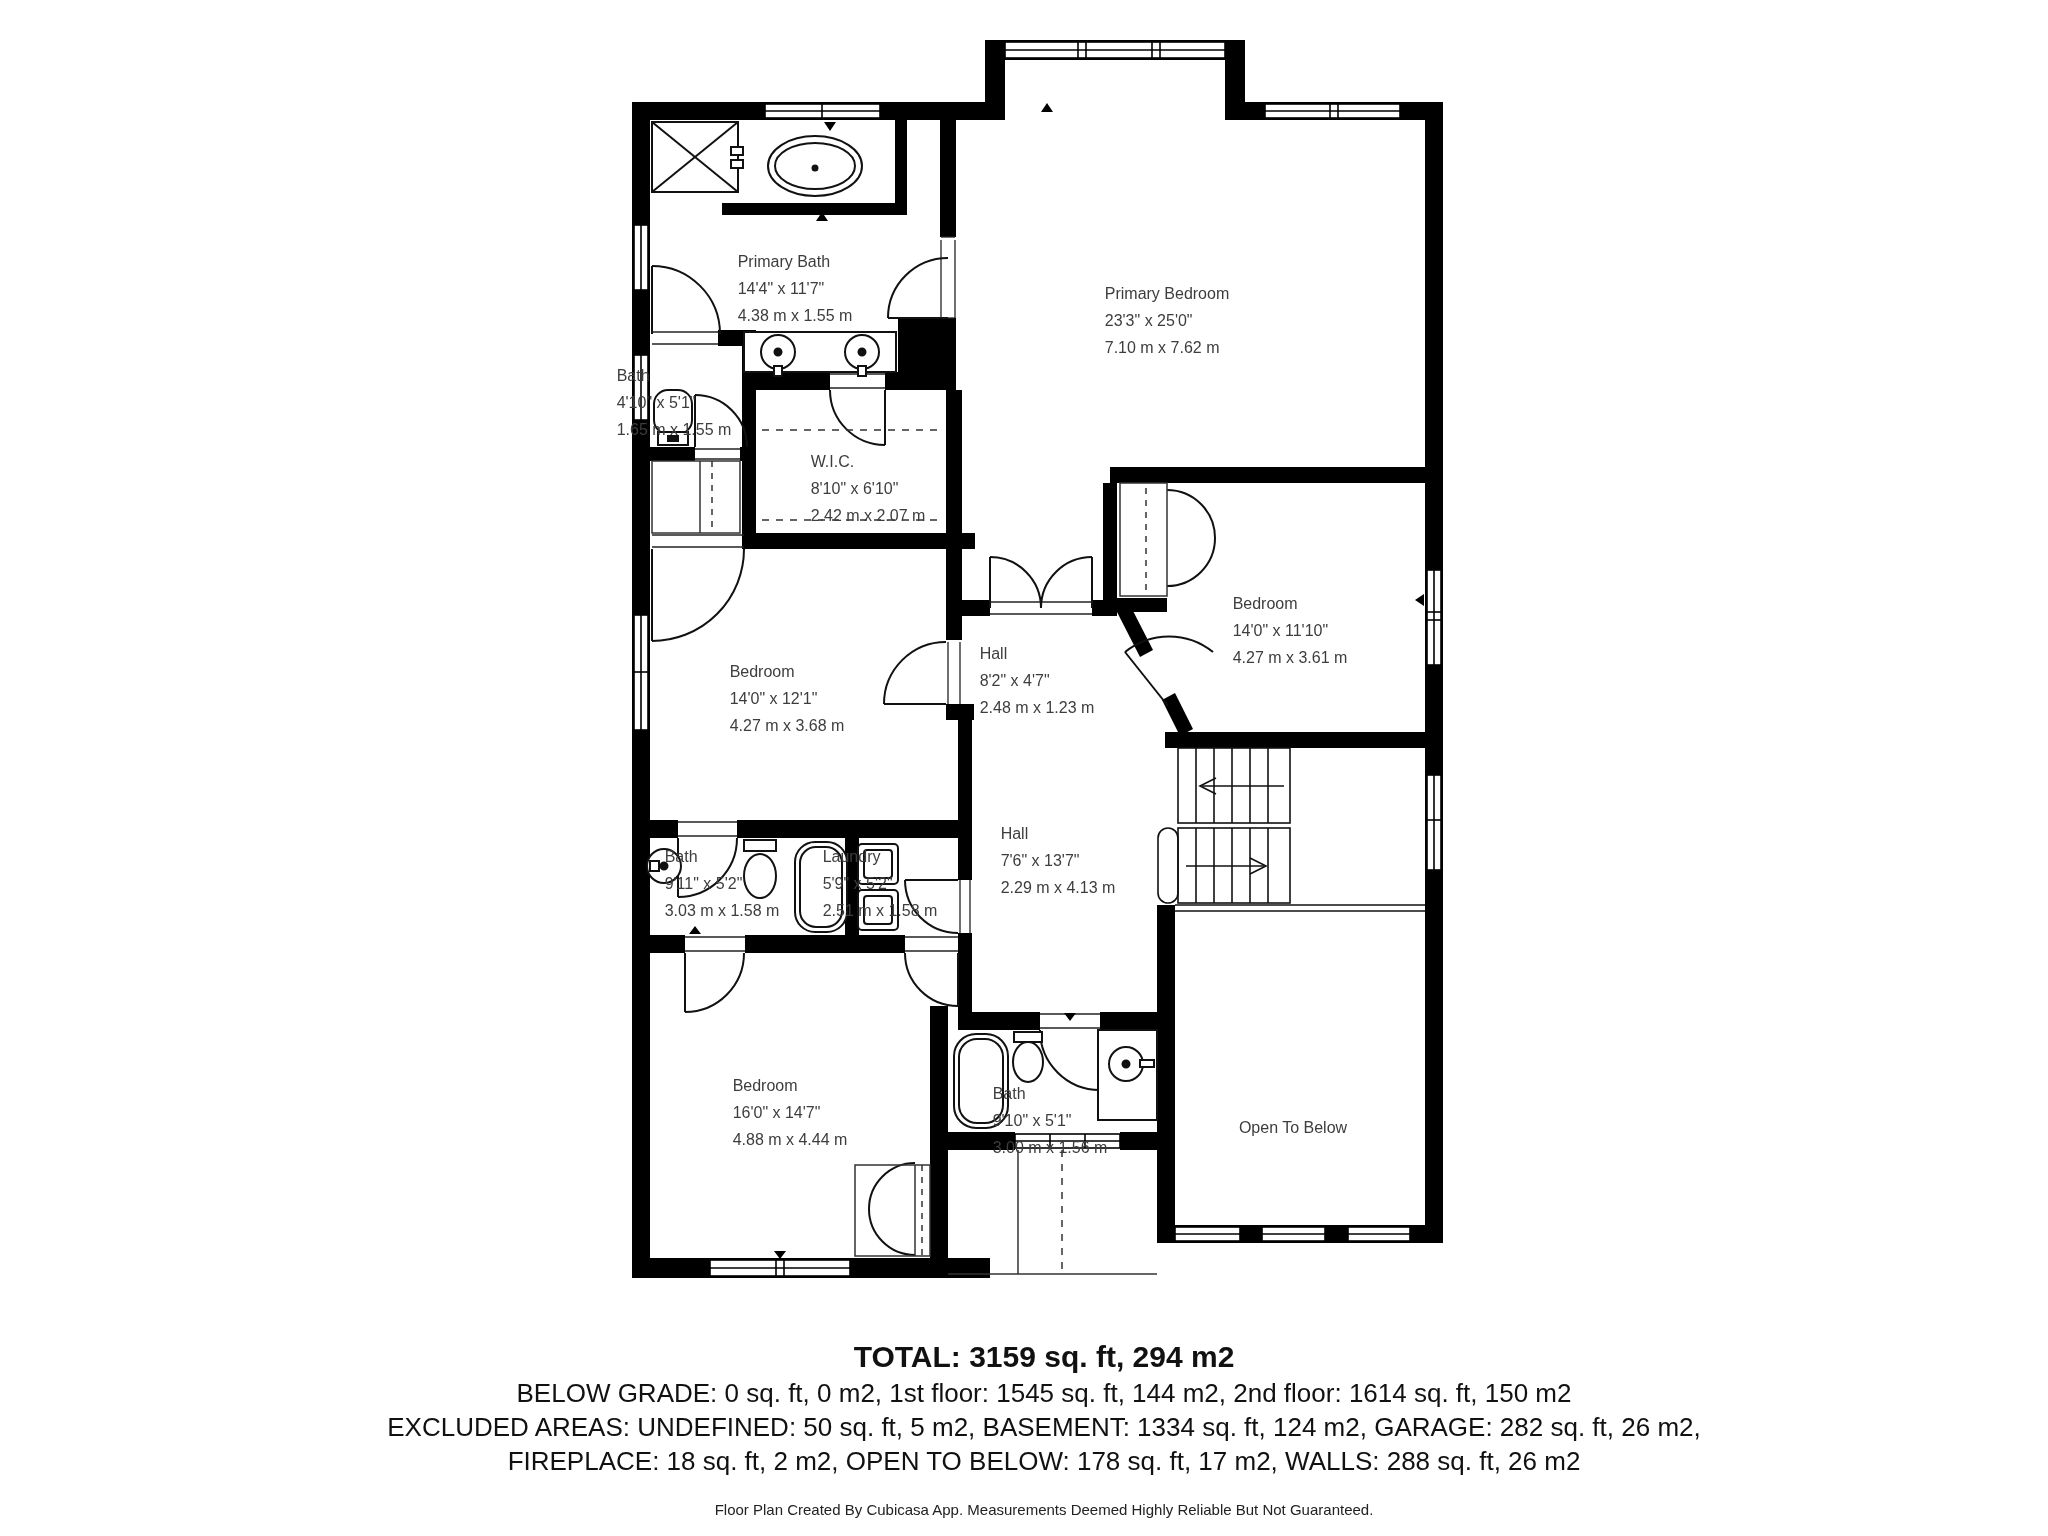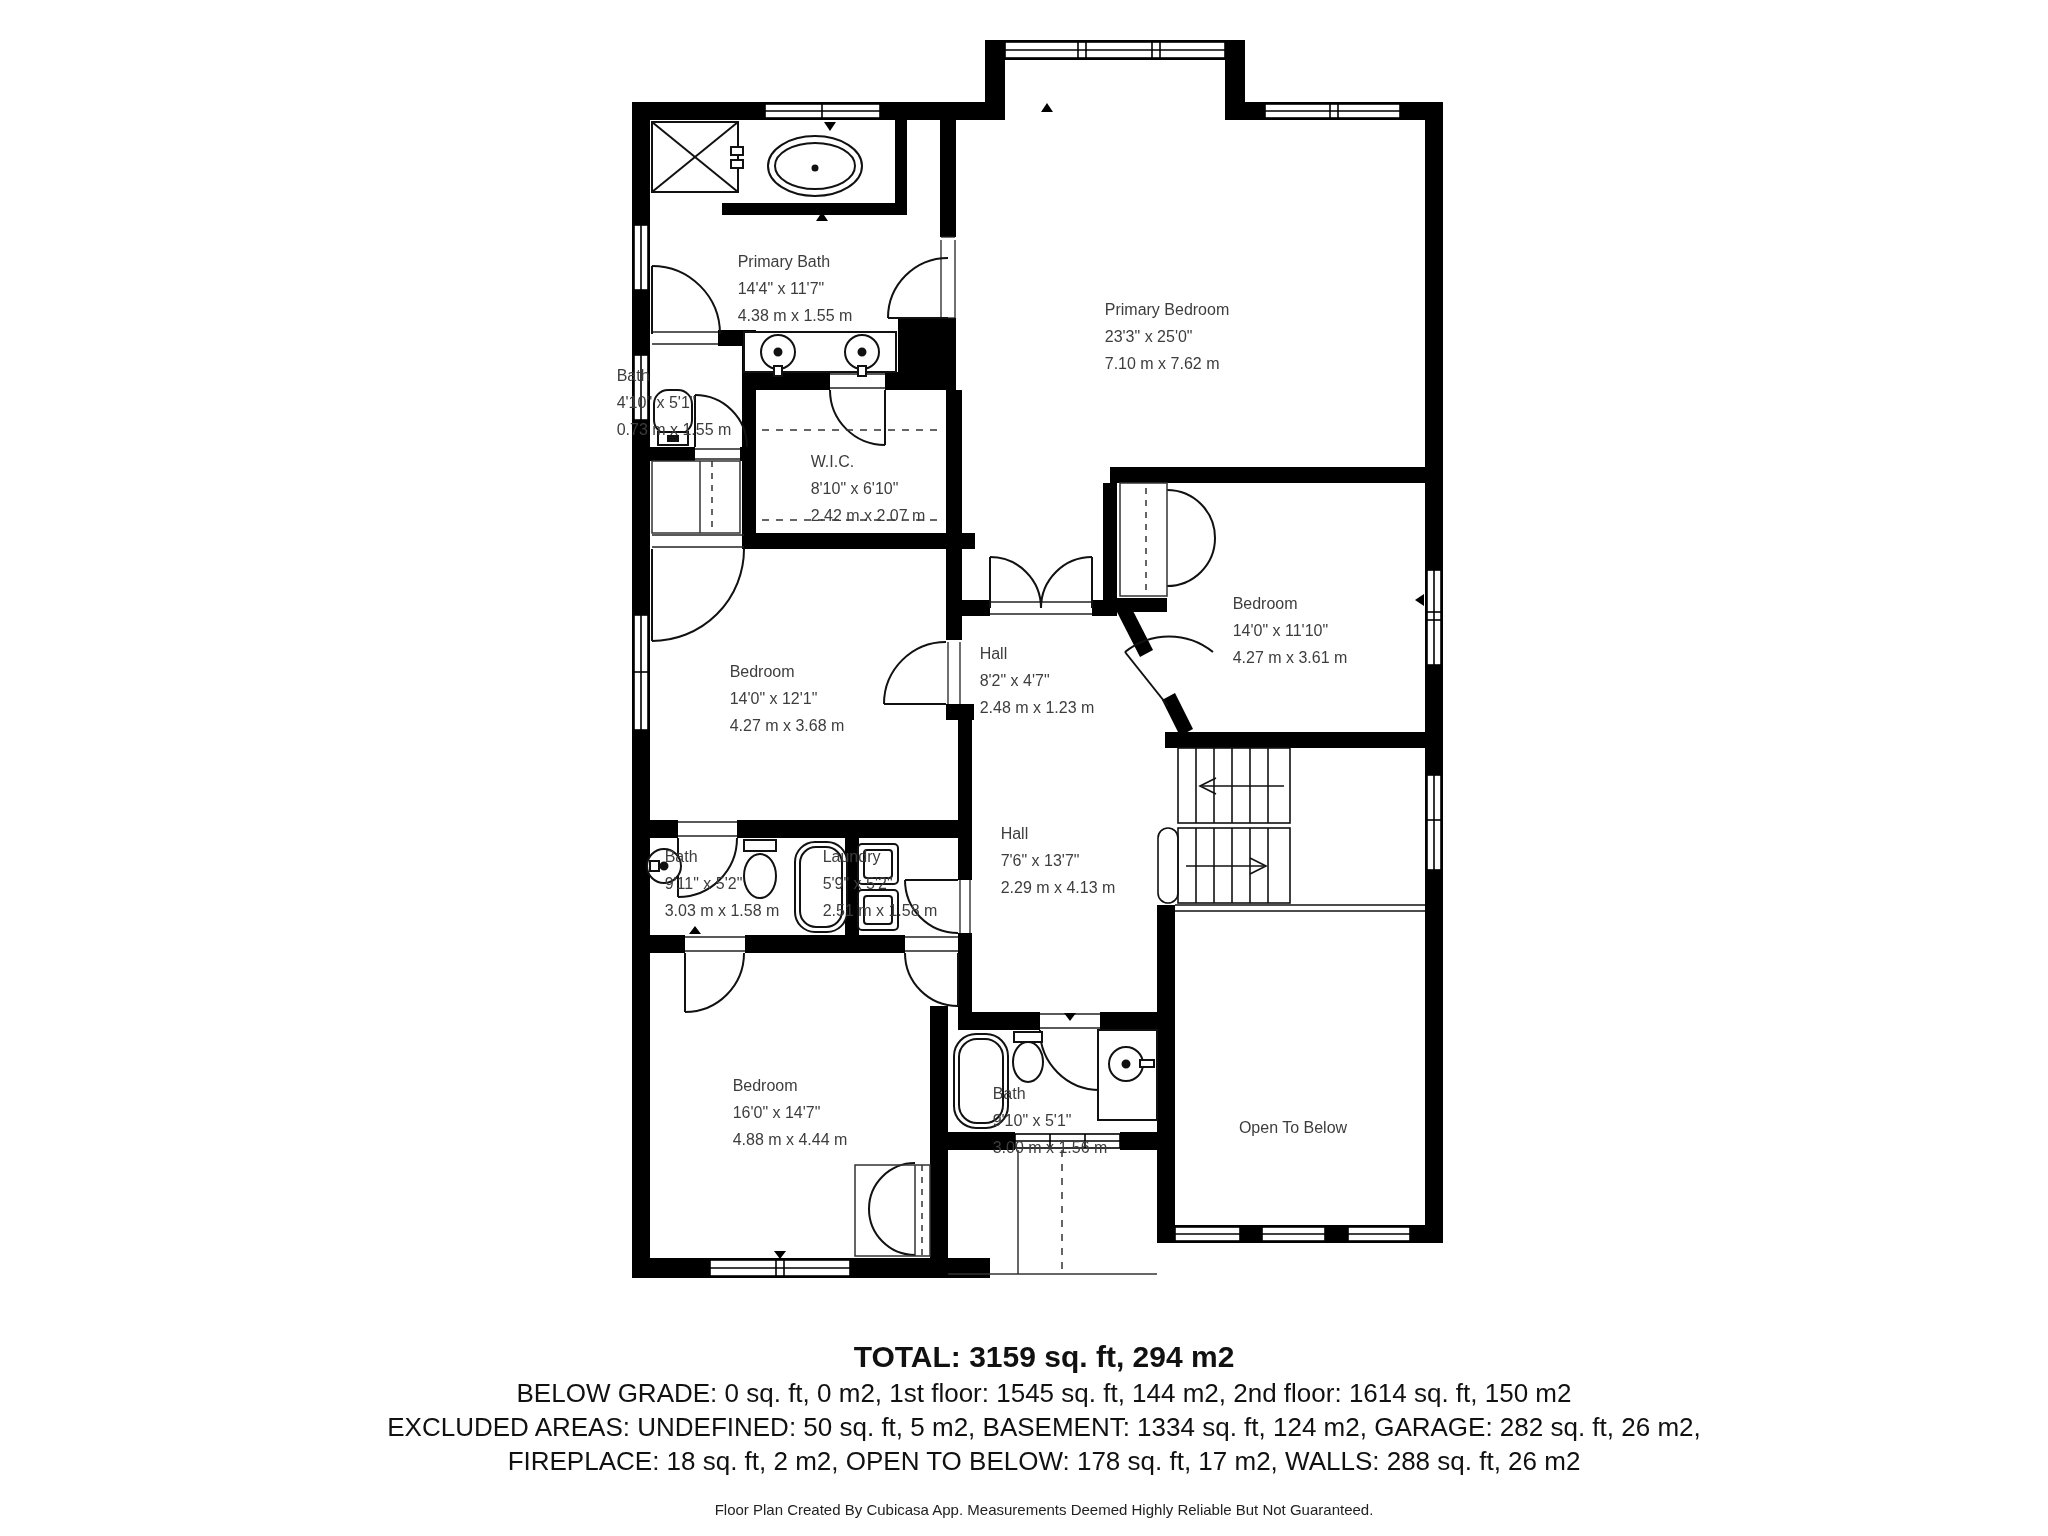--- a/index.html
+++ b/index.html
@@ -363,29 +363,29 @@
     <path d="M1064,1013 L1076,1013 L1070,1021 Z"></path>
   </g>
 </svg>
 
   <div class="labels">
     <div class="rl" style="left:795px;top:248px">
       <div>Primary Bath</div>
       <div>14'4" x 11'7"</div>
       <div>4.38 m x 1.55 m</div>
     </div>
-    <div class="rl" style="left:1167px;top:296px">
+    <div class="rl" style="left:1167px;top:280px">
       <div>Primary Bedroom</div>
       <div>23'3" x 25'0"</div>
       <div>7.10 m x 7.62 m</div>
     </div>
     <div class="rl" style="left:674px;top:362px">
       <div>Bath</div>
       <div>4'10" x 5'1"</div>
-      <div>0.73 m x 1.55 m</div>
+      <div>1.65 m x 1.55 m</div>
     </div>
     <div class="rl" style="left:868px;top:448px">
       <div>W.I.C.</div>
       <div>8'10" x 6'10"</div>
       <div>2.42 m x 2.07 m</div>
     </div>
     <div class="rl" style="left:1290px;top:590px">
       <div>Bedroom</div>
       <div>14'0" x 11'10"</div>
       <div>4.27 m x 3.61 m</div>

